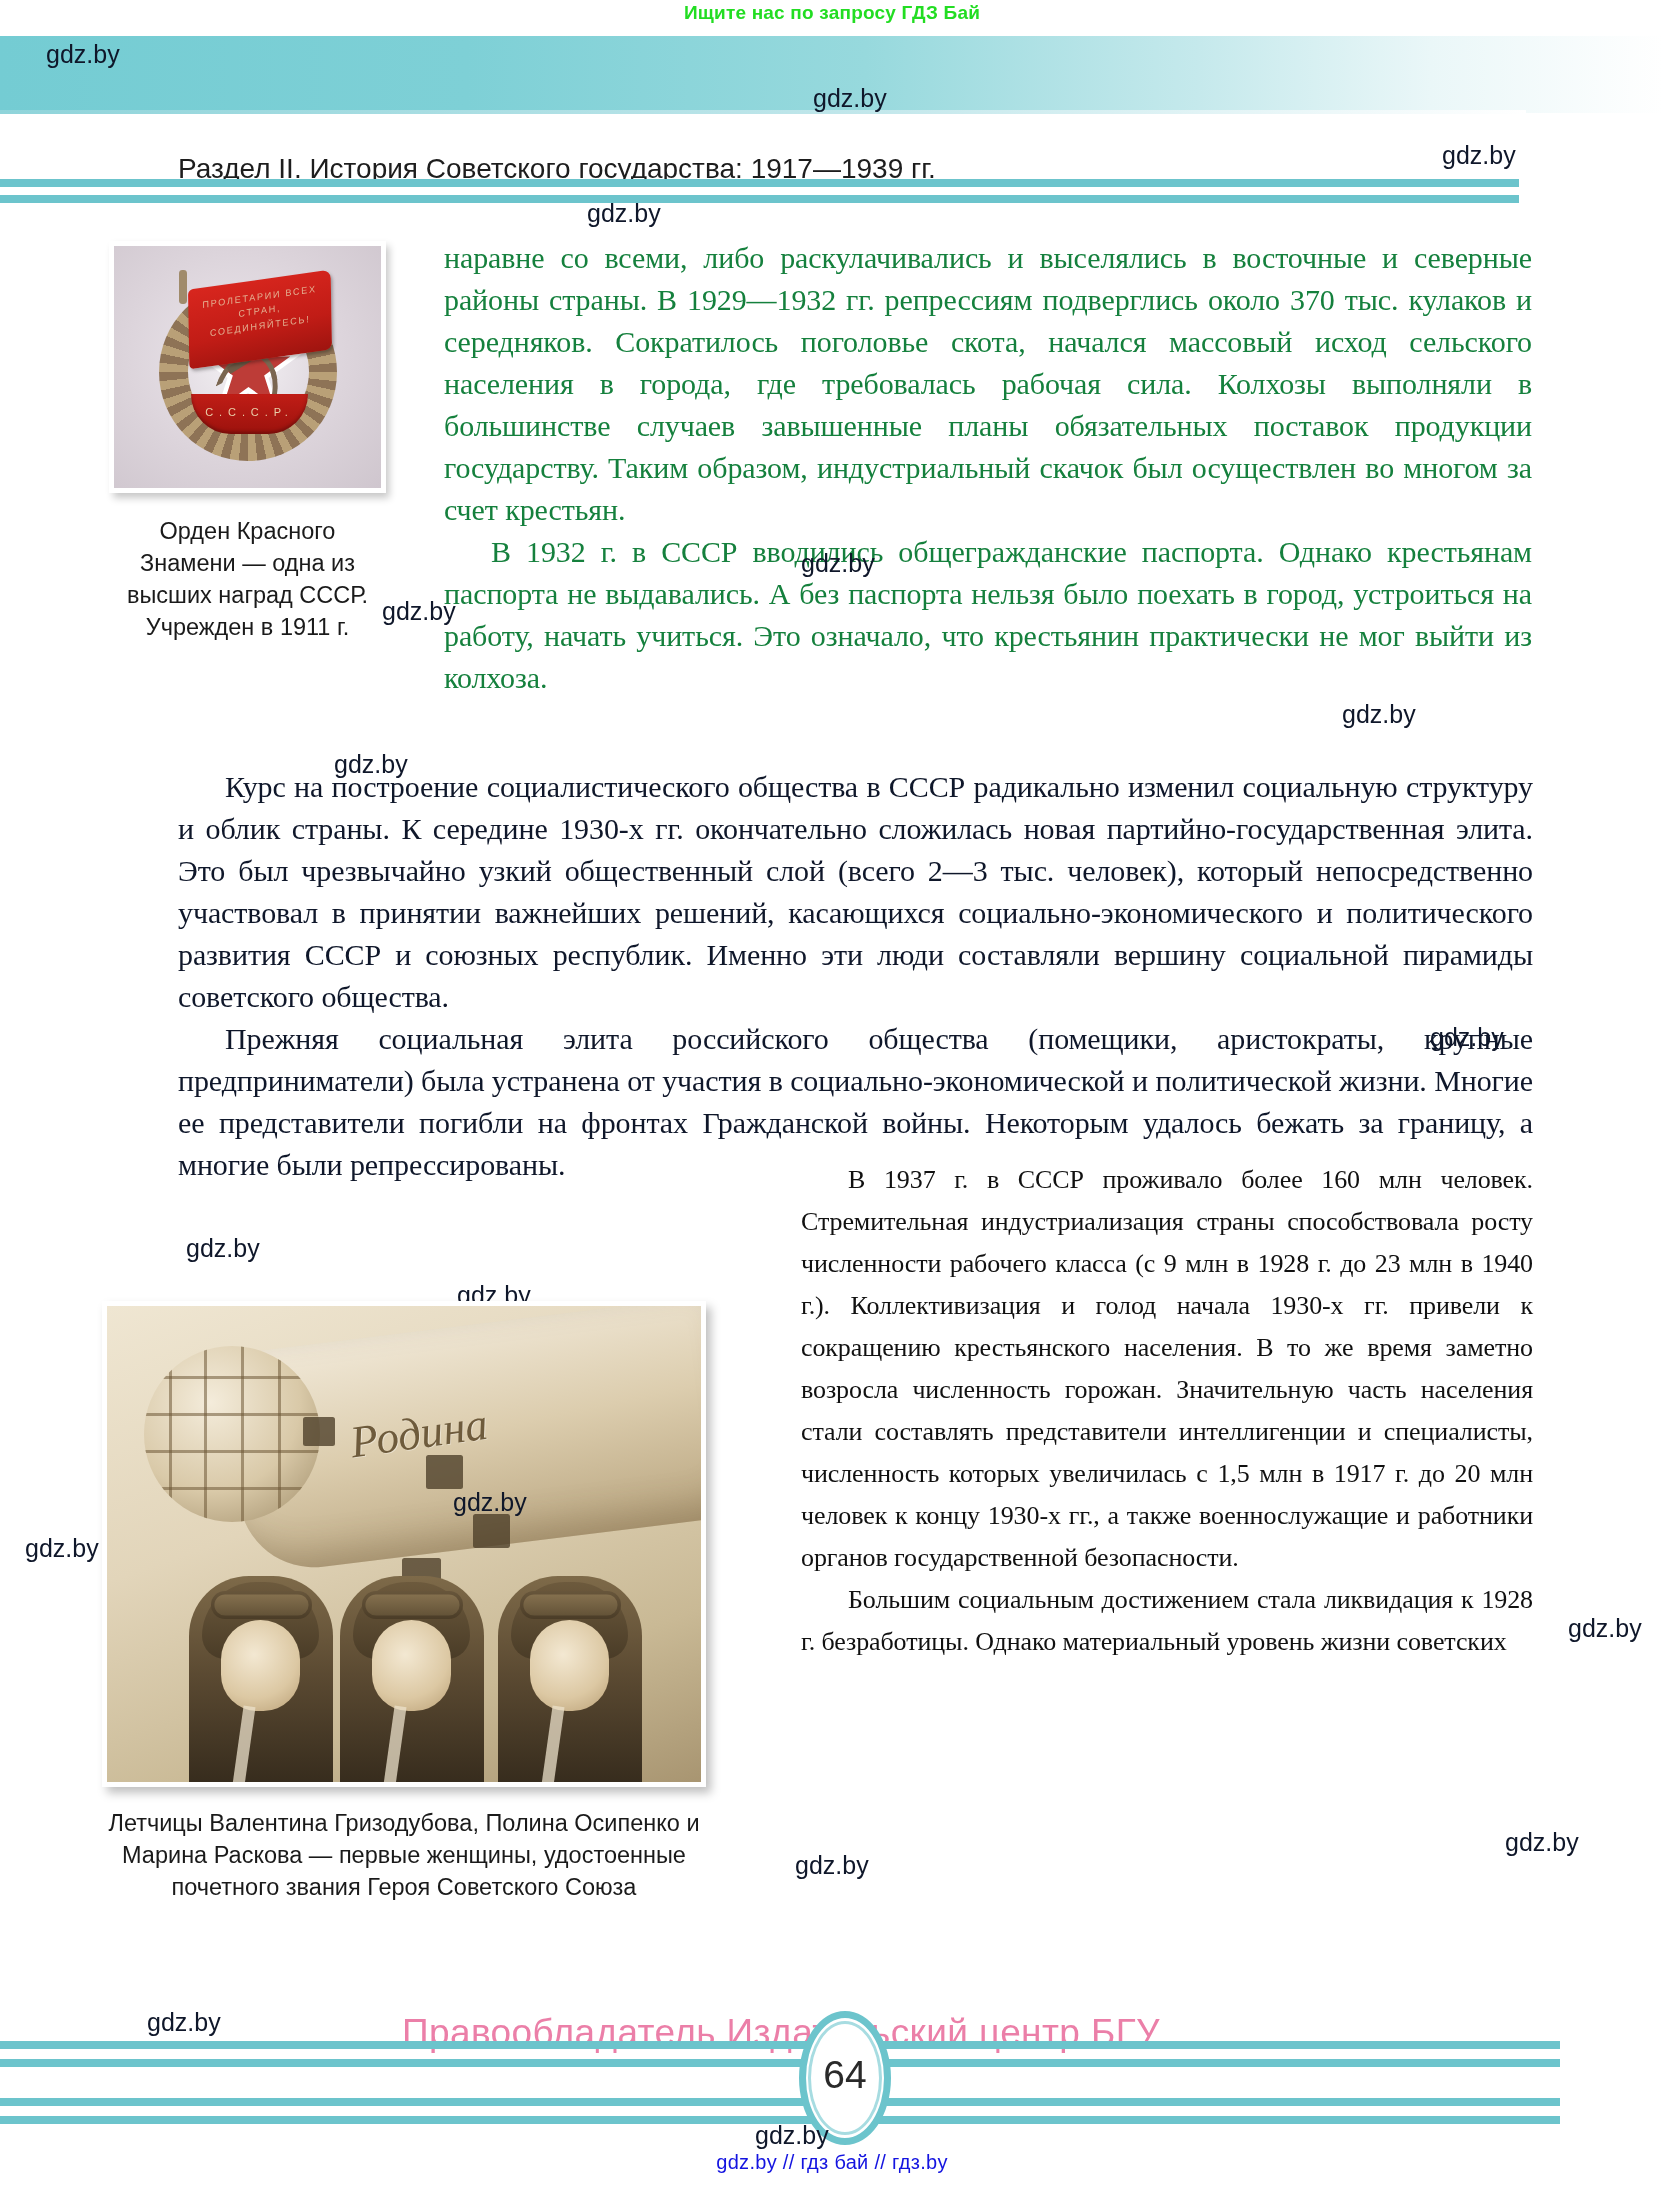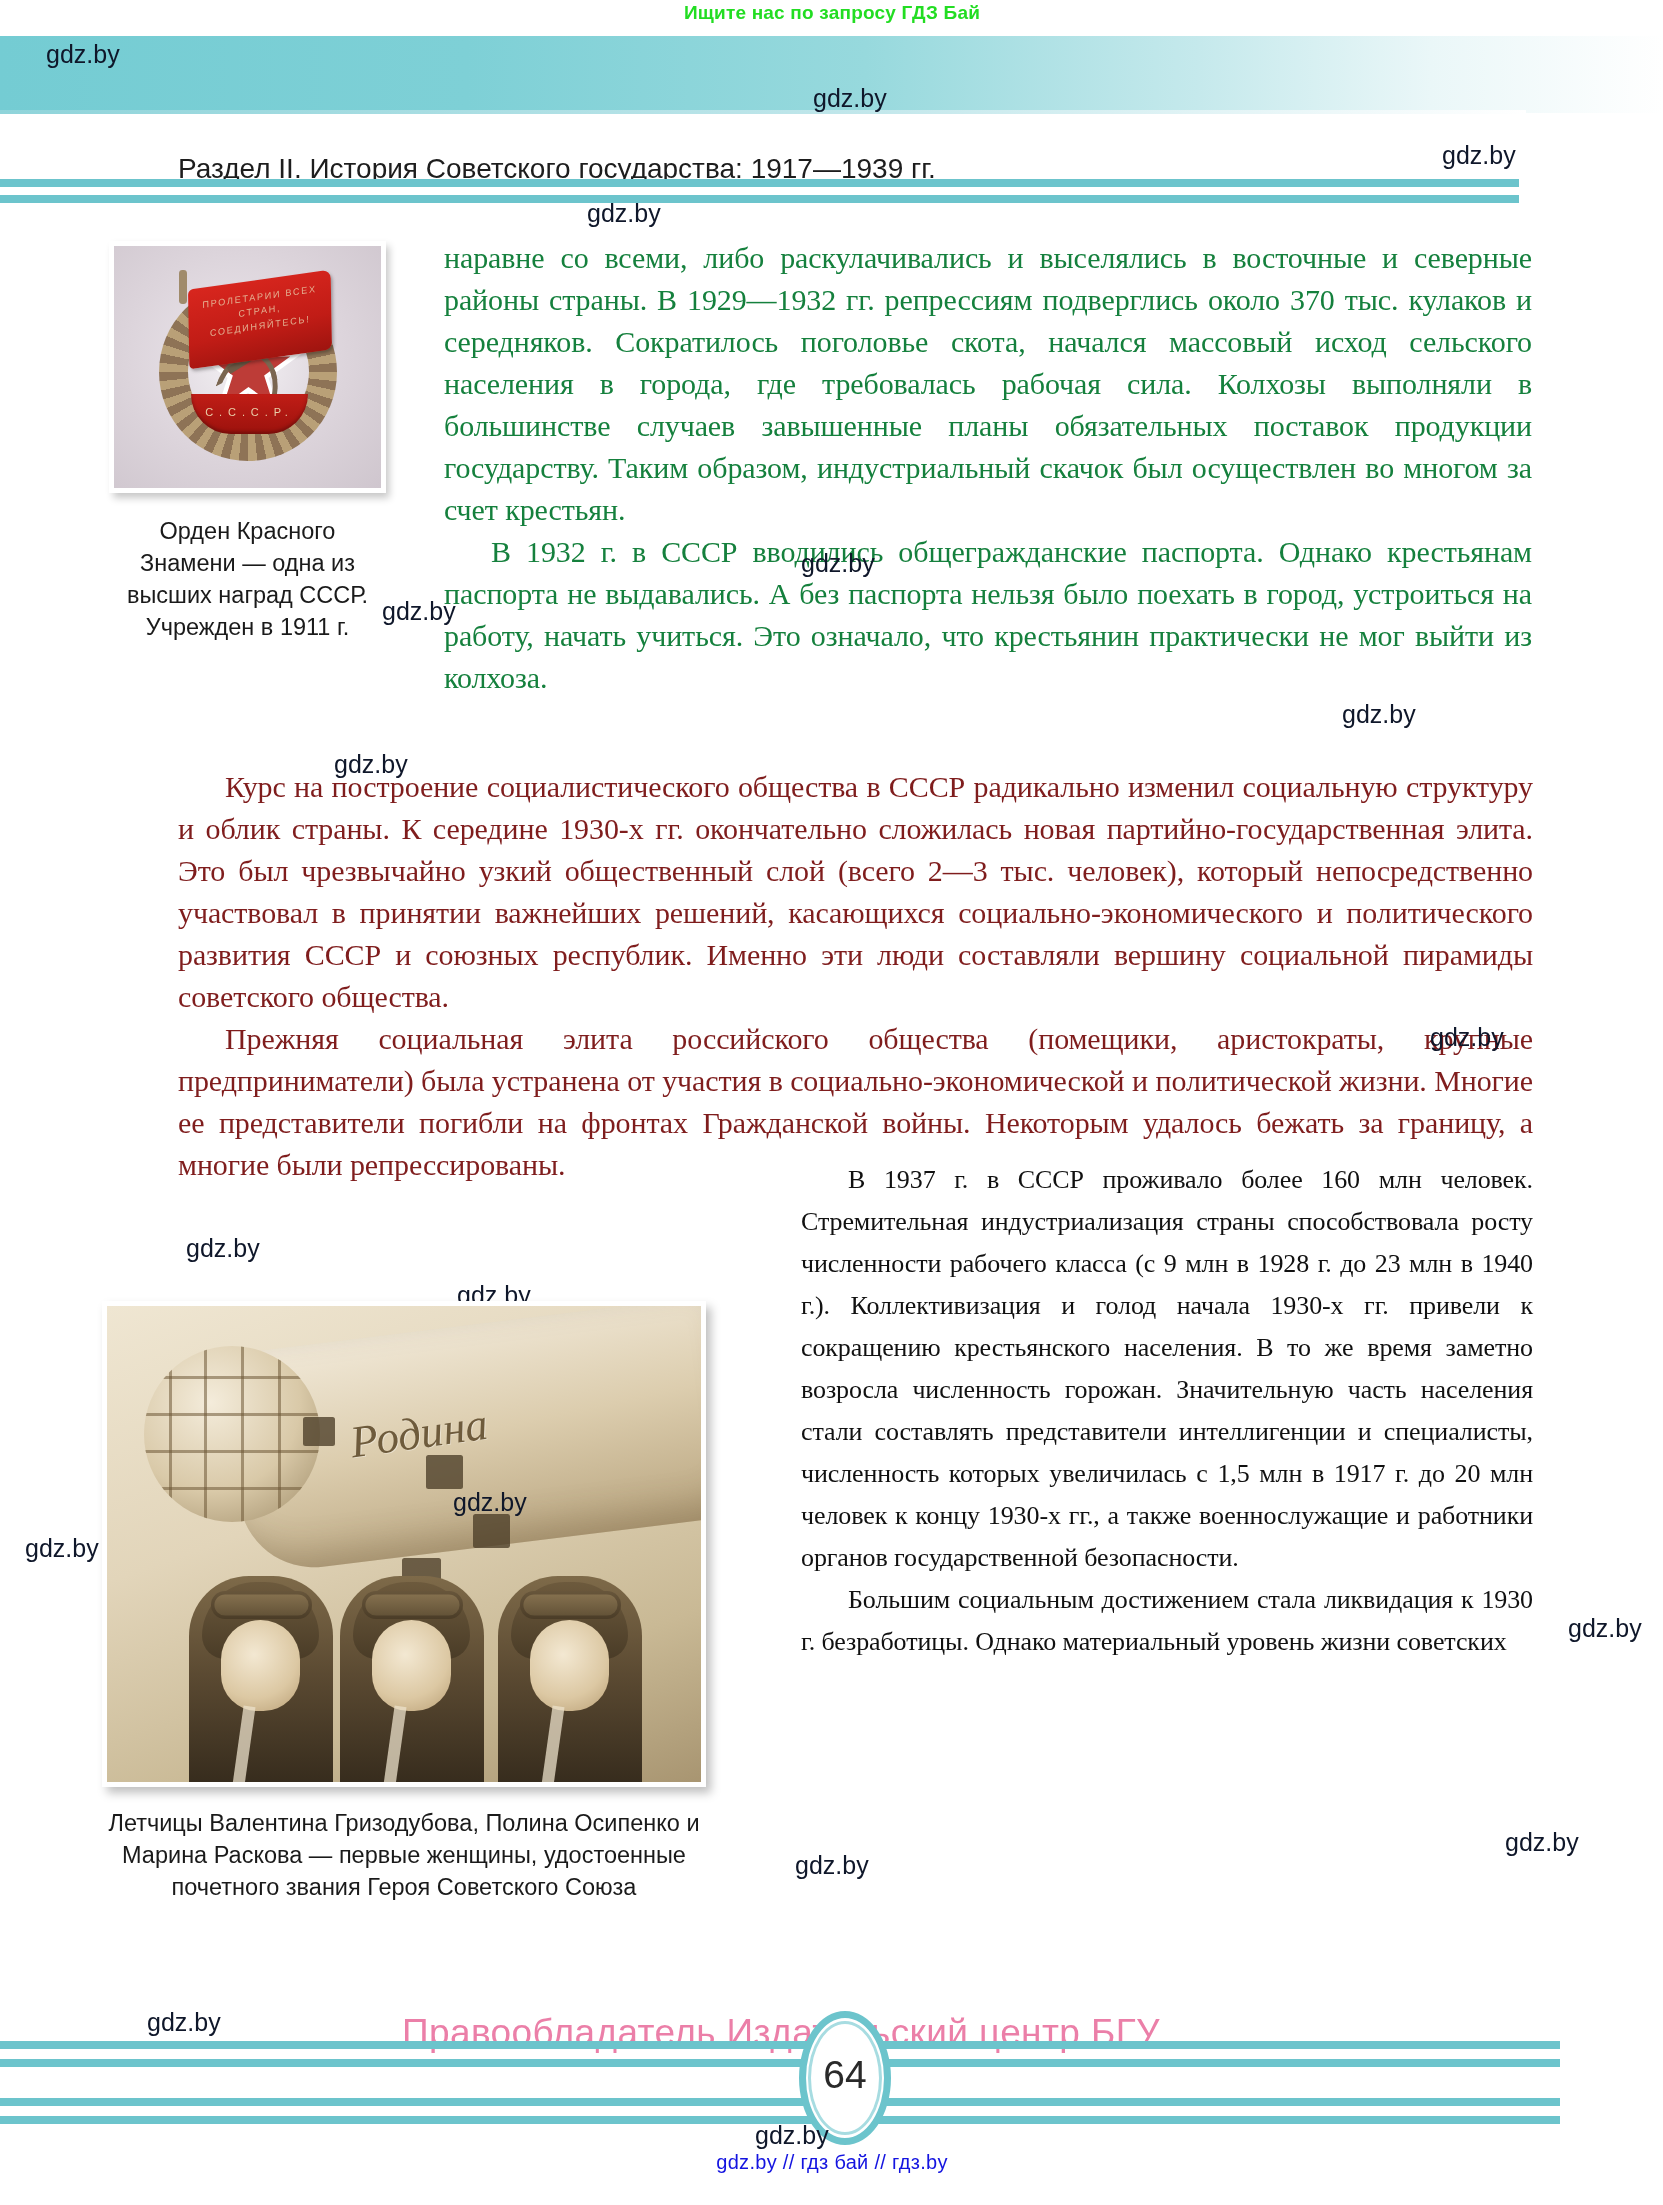--- a/index.html
+++ b/index.html
@@ -92,21 +92,21 @@
   .col-right p.noind { text-indent: 0; }
 
   .col-full {
     position: absolute;
     top: 766px;
     left: 178px;
     width: 1355px;
     text-align: justify;
     font-size: 30px;
     line-height: 42px;
-    color: #7f1d1d;
+    color: #0f172a;
     letter-spacing: -0.1px;
     font-family: Liberation Serif, serif;
   }
   .col-full p { margin: 0; text-indent: 47px; }
 
   .col-lower-right {
     position: absolute;
     top: 1159px;
     left: 801px;
     width: 732px;
@@ -513,21 +513,21 @@
   </div>
   <div class="fig-cap" style="margin-top:20px;">Летчицы Валентина Гризодубова, Полина Осипенко и Марина Раскова — первые женщины, удостоенные почетного звания Героя Советского Союза</div>
 </div>
 
 <div class="wm" style="left:25px; top:1534px; font-size:25px;">gdz.by</div>
 <div class="wm" style="left:453px; top:1488px; font-size:25px;">gdz.by</div>
 <div class="wm" style="left:147px; top:2008px; font-size:25px;">gdz.by</div>
 
 <div class="col-lower-right">
   <p>В 1937 г. в СССР проживало более 160 млн человек. Стремительная индустриализация страны способствовала росту численности рабочего класса (с 9 млн в 1928 г. до 23 млн в 1940 г.). Коллективизация и голод начала 1930-х гг. привели к сокращению крестьянского населения. В то же время заметно возросла численность горожан. Значительную часть населения стали составлять представители интеллигенции и специалисты, численность которых увеличилась с 1,5 млн в 1917 г. до 20 млн человек к концу 1930-х гг., а также военнослужащие и работники органов государственной безопасности.</p>
-  <p>Большим социальным достижением стала ликвидация к 1930 г. безработицы. Однако материальный уровень жизни советских</p>
+  <p>Большим социальным достижением стала ликвидация к 1928 г. безработицы. Однако материальный уровень жизни советских</p>
 </div>
 
 <div class="wm" style="left:1568px; top:1614px; font-size:25px;">gdz.by</div>
 <div class="wm" style="left:1505px; top:1828px; font-size:25px;">gdz.by</div>
 <div class="wm" style="left:795px; top:1851px; font-size:25px;">gdz.by</div>
 
 <div class="copyright-wm">Правообладатель Издательский центр БГУ</div>
 <div class="frule f1"></div>
 <div class="frule f2"></div>
 <div class="frule f3"></div>

